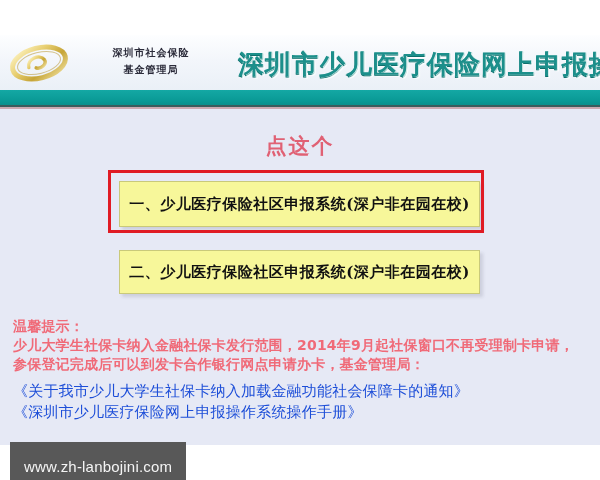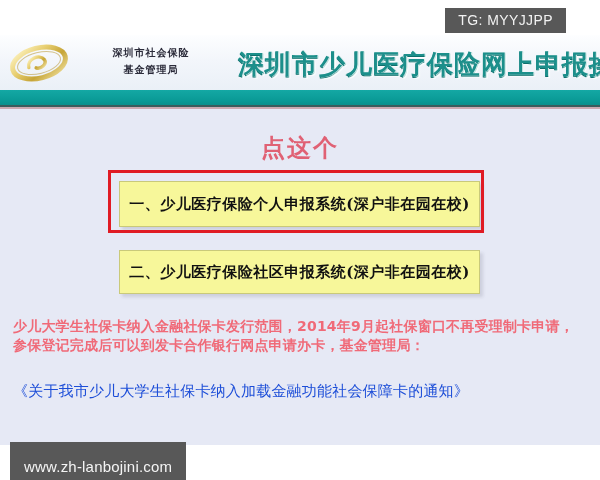--- a/index.html
+++ b/index.html
@@ -144,21 +144,21 @@
     background: #ffffff;
   }
 
   .hint-click {
     position: absolute;
     left: 0;
     top: 23px;
     width: 600px;
     text-align: center;
     color: #e0566a;
-    font-size: 24px;
+    font-size: 21px;
     font-weight: bold;
     font-family: "DejaVu Sans", "Liberation Sans", sans-serif;
     letter-spacing: 2px;
     opacity: 0.92;
   }
 
   
   .btn {
     position: absolute;
     background: #f7f79a;
@@ -244,21 +244,20 @@
     letter-spacing: 0.2px;
   }
 </style>
 </head>
 <body>
 
 <div id="page">
 
   <div class="top-strip"></div>
 
-  <div class="tg-badge">TG: MYYJJPP</div>
 
   <div class="header">
 
     <div class="logo-wrap">
       <svg width="62" height="40" viewBox="0 0 62 40" xmlns="http://www.w3.org/2000/svg">
         <defs>
           <linearGradient id="gold" x1="0" y1="0" x2="1" y2="1">
             <stop offset="0%" stop-color="#fff6c9"></stop>
             <stop offset="35%" stop-color="#e8cf72"></stop>
             <stop offset="65%" stop-color="#c6a538"></stop>
@@ -283,33 +282,35 @@
   </div>
 
   <div class="teal-bar"></div>
   <div class="dark-line"></div>
   <div class="pink-line"></div>
 
   <div class="content">
 
     <div class="hint-click">点这个</div>
 
-    <div class="btn" id="btn1">一、少儿医疗保险个人申报系统(深户非在园在校)</div>
+    <div class="btn" id="btn1">一、少儿医疗保险社区申报系统(深户非在园在校)</div>
 
     <div class="annot-box"></div>
 
     <div class="btn" id="btn2">二、少儿医疗保险社区申报系统(深户非在园在校)</div>
 
     <div class="tips">
+      <div>温馨提示：</div>
       <div>少儿大学生社保卡纳入金融社保卡发行范围，2014年9月起社保窗口不再受理制卡申请，</div>
       <div>参保登记完成后可以到发卡合作银行网点申请办卡，基金管理局：</div>
     </div>
 
     <div class="links">
       <div>《关于我市少儿大学生社保卡纳入加载金融功能社会保障卡的通知》</div>
+      <div>《深圳市少儿医疗保险网上申报操作系统操作手册》</div>
     </div>
   </div>
 
   <div class="bottom-white"></div>
 
   <div class="watermark">www.zh-lanbojini.com</div>
 
 </div>
 
 </body></html>

